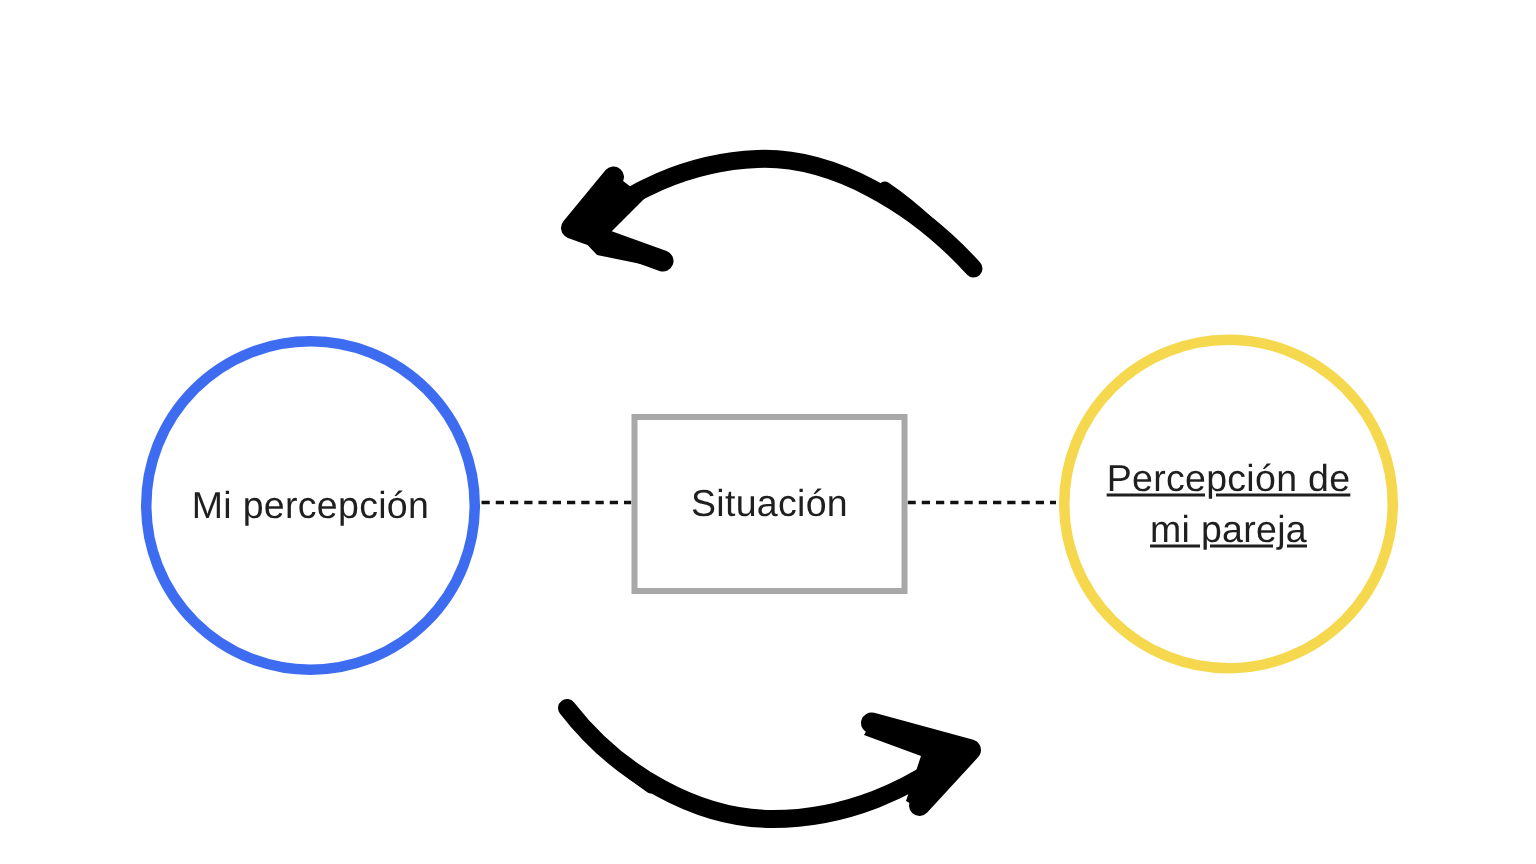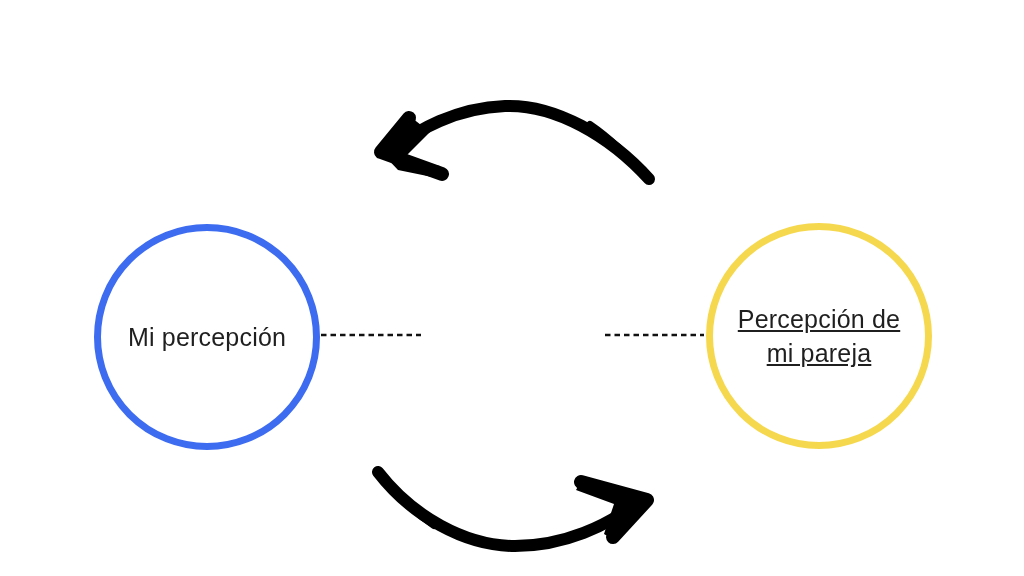--- a/index.html
+++ b/index.html
@@ -114,18 +114,21 @@
       <path class="arrow-stroke" stroke-width="8" d="M 378 424 C 394 444, 412 462, 434 477"></path>
       <polyline class="arrow-head" stroke-width="14" points="581,434 647,452 613,489"></polyline>
       <path d="M 647 452 L 584 428 L 576 442 L 614 456 L 604 486 L 616 493 L 632 462 Z" fill="#000000"></path>
     </g>
   </svg>
 
   <div class="node-circle left">
     <span class="node-label">Mi percepción</span>
   </div>
 
+  <div class="node-box">
+    <span class="node-label">Situación</span>
+  </div>
 
   <div class="node-circle right">
     <span class="node-label">Percepción de mi pareja</span>
   </div>
 
 </div>
 
 </body></html>

